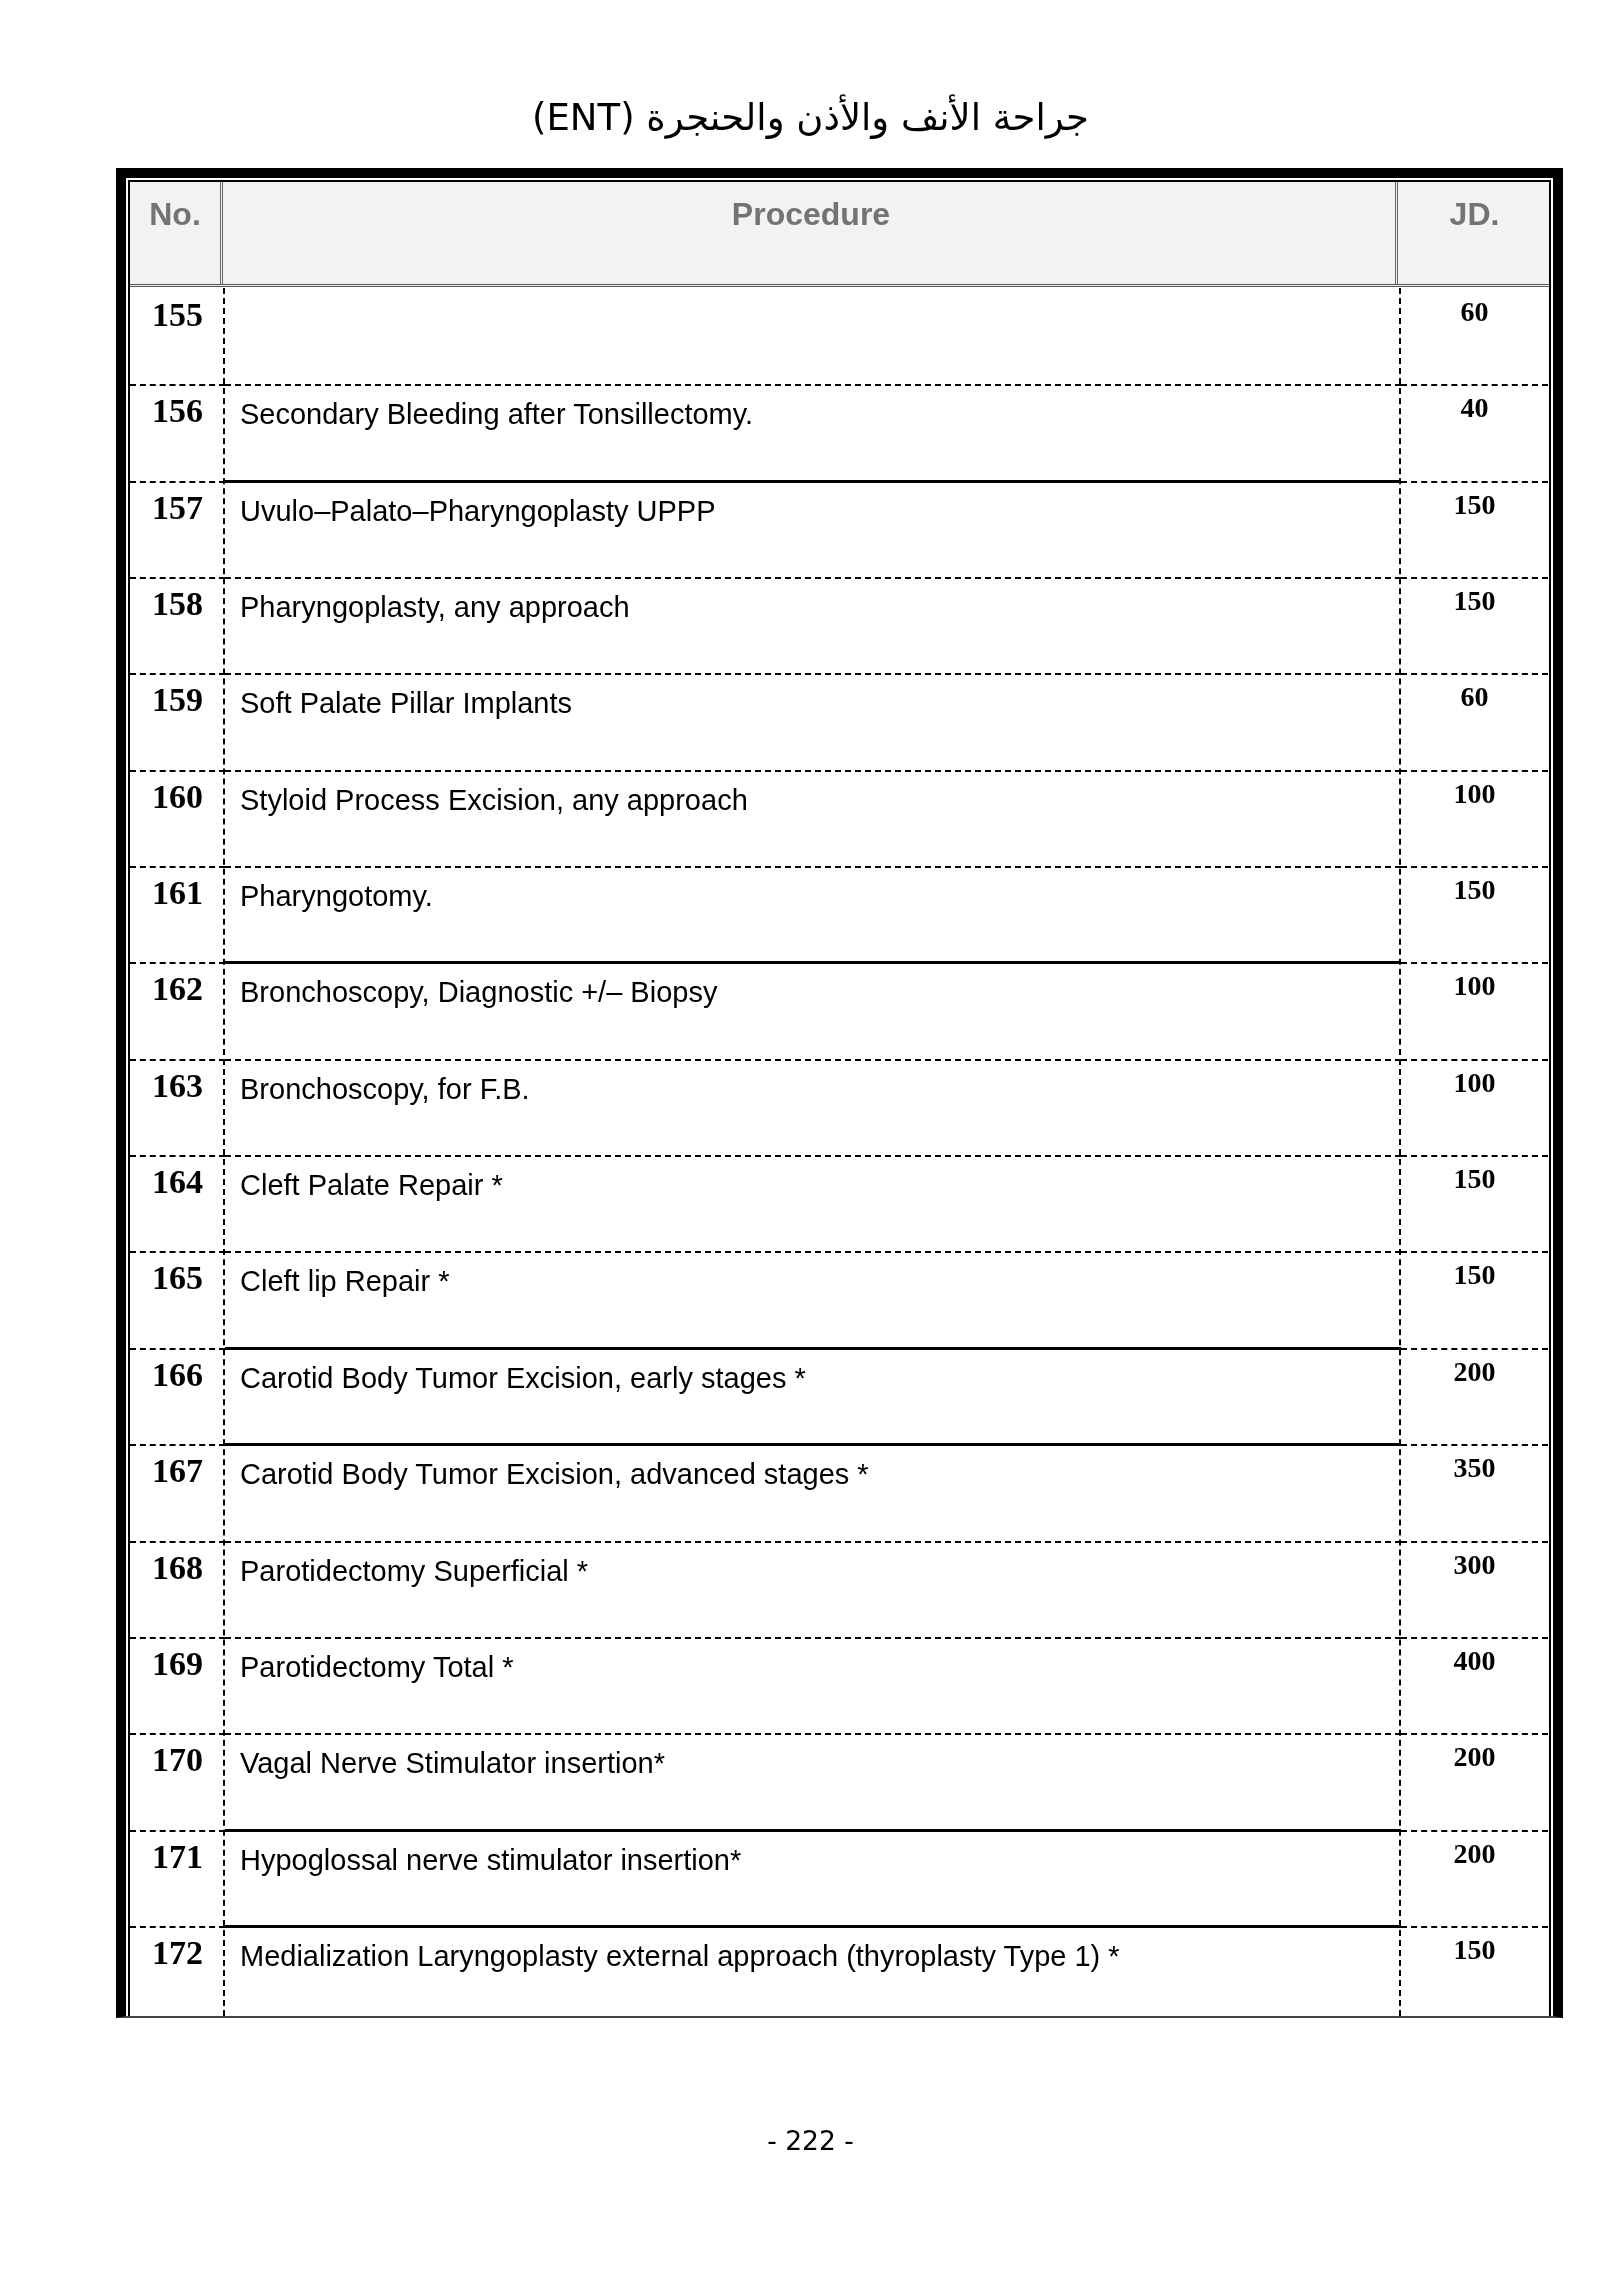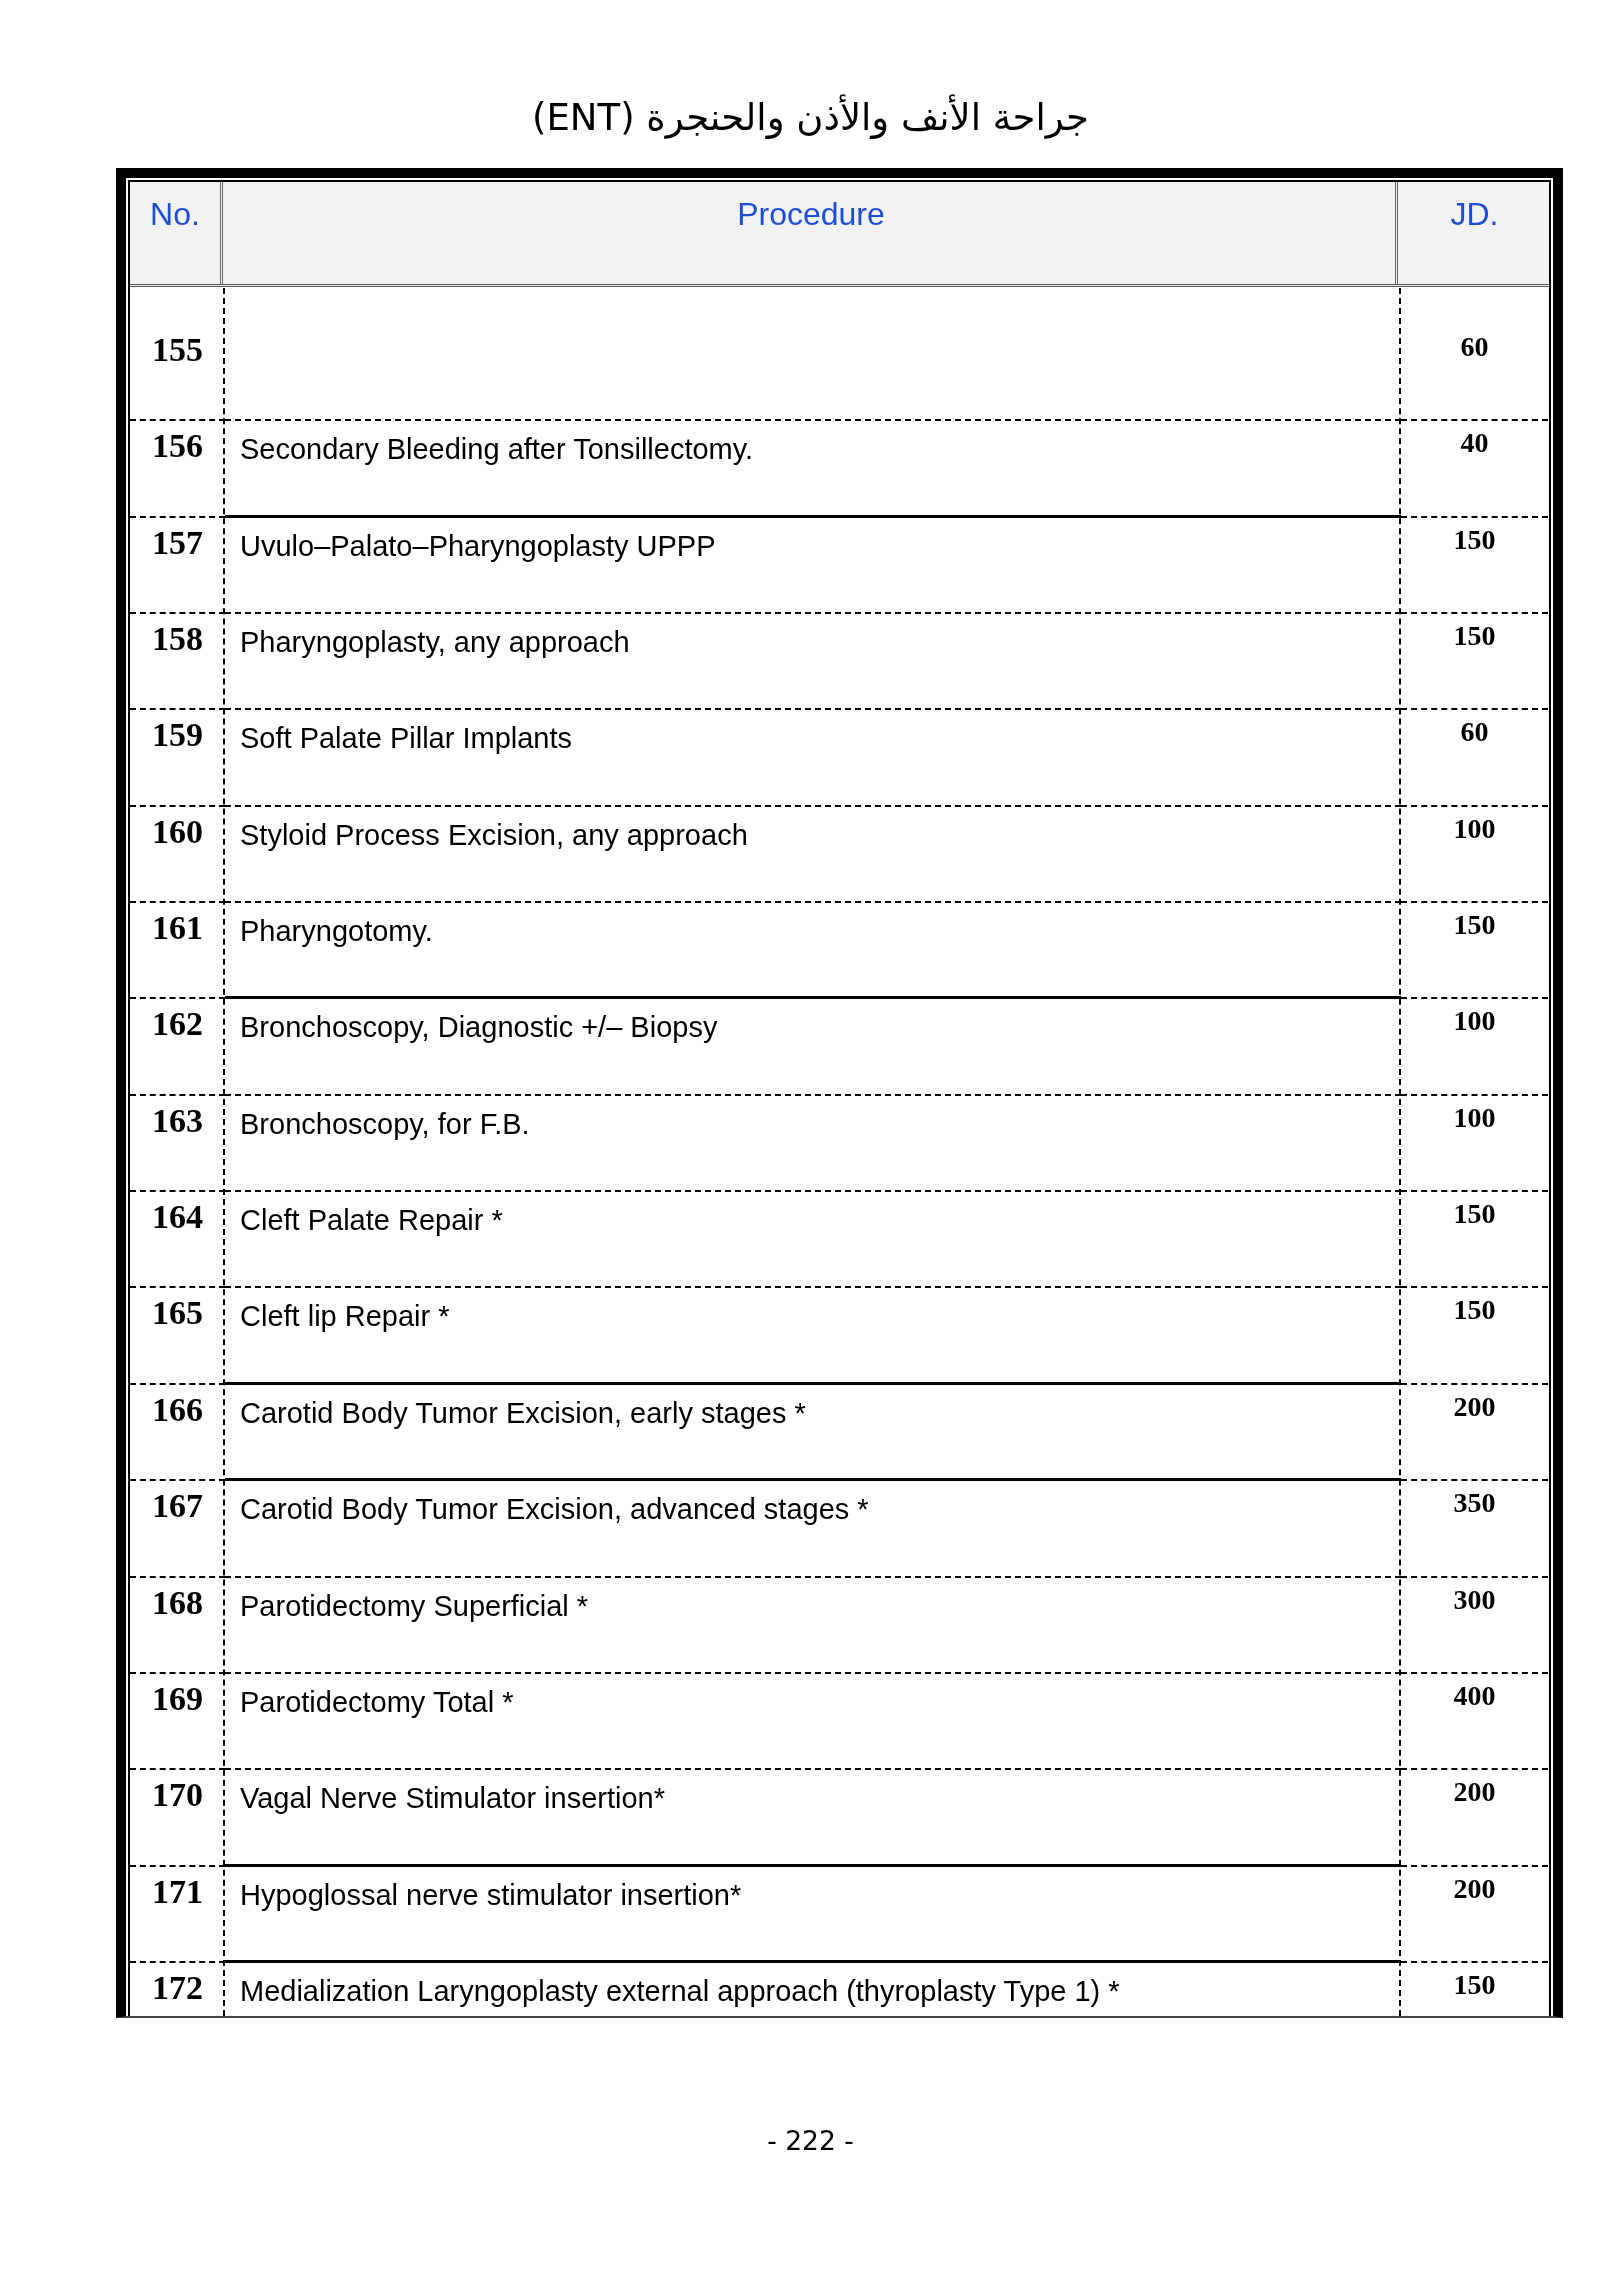--- a/index.html
+++ b/index.html
@@ -16,26 +16,26 @@
   }
   .inner {
     position:absolute; left:2px; top:2px; right:2px; bottom:0;
     border-left:2px solid #000; border-top:2px solid #000; border-right:2px solid #000;
   }
   .hdr {
     position:absolute; left:0; right:0; top:0; height:102px; background:#f2f2f2;
     border-bottom:3.9px double #555;
   }
   .hcell { position:absolute; top:0; height:102px; font-family:"Liberation Sans", sans-serif;
-    font-weight:normal; font-size:32px; text-align:center; padding-top:13.7px; box-sizing:border-box; color:#1d4ed8; }
+    font-weight:bold; font-size:32px; text-align:center; padding-top:13.7px; box-sizing:border-box; color:#737373; }
   .hc-no { left:0; width:93px; border-right:3.9px double #666; }
   .hc-proc { left:97px; width:1171px; border-right:3.9px double #666; }
   .hc-jd { left:1272px; width:145px; }
   .rows { position:absolute; left:0; right:0; top:106px; }
-  .row { position:absolute; left:0; right:0; height:96px;margin-top:35px; }
+  .row { position:absolute; left:0; right:0; height:96px; }
   .row .sep { position:absolute; top:0; height:0; }
   .sep-no { left:0; width:95px; border-top:2px dashed #000; }
   .sep-proc { left:95px; width:1176px; border-top:2px dashed #000; }
   .sep-proc.solid { border-top:3.9px solid #000; top:-1px; }
   .sep-jd { left:1271px; width:147px; border-top:2px dashed #000; }
   .c-no { position:absolute; left:0; width:95px; top:7.8px; text-align:center;
     font-family:"Liberation Serif", serif; font-weight:bold; font-size:34px; color:#000; }
   .c-proc { position:absolute; left:110px; width:1147px; top:13.7px;
     font-family:"Liberation Sans", sans-serif; font-size:29px; color:#000; white-space:nowrap; }
   .c-jd { position:absolute; left:1271px; width:147px; top:7.8px; text-align:center;

